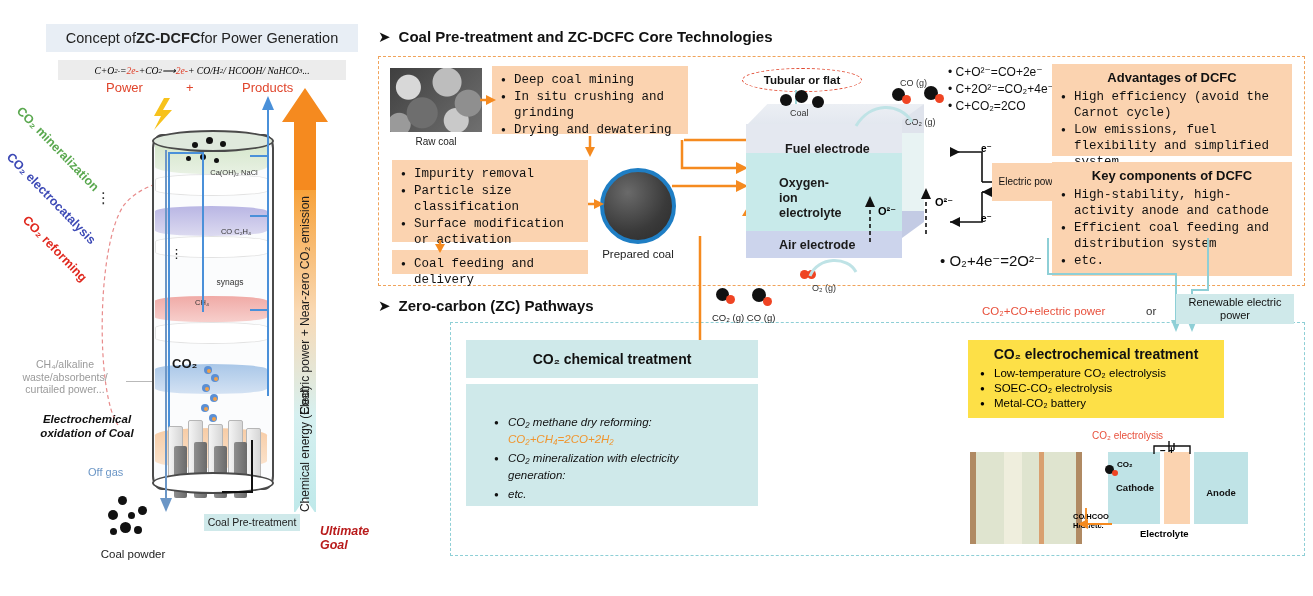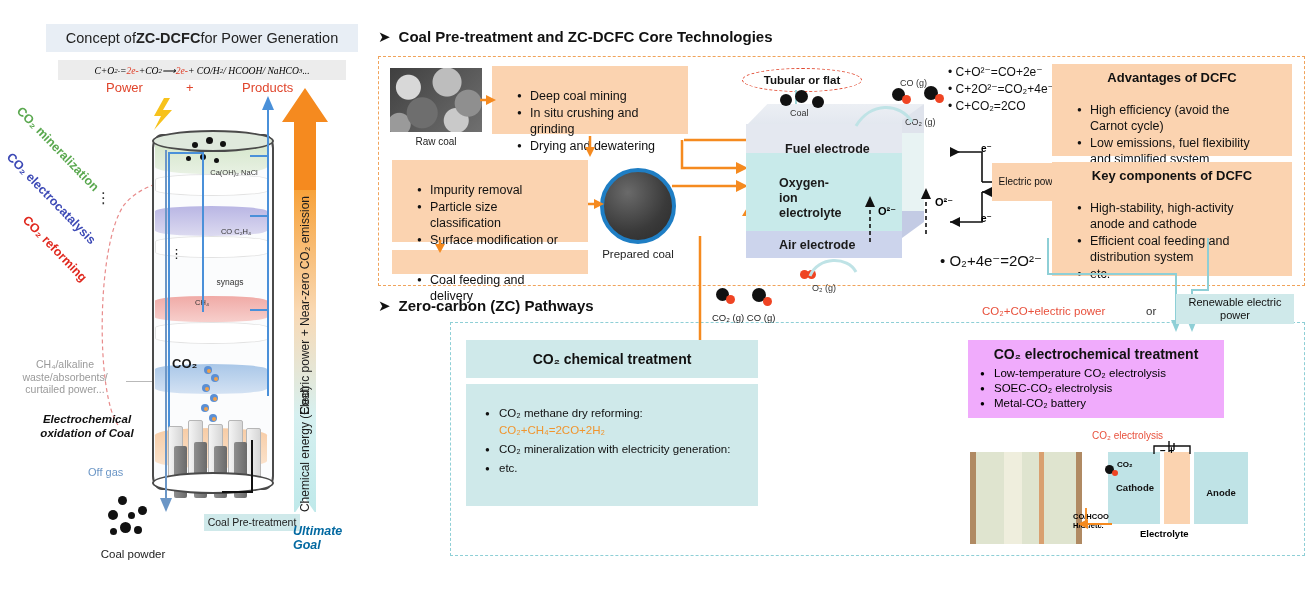--- a/index.html
+++ b/index.html
@@ -66,21 +66,21 @@
   .tube{position:absolute;width:13px;background:linear-gradient(90deg,#f4f4f4,#d6d6d6);
       border:1px solid #b6b6b6;border-radius:2px;}
   .rod{position:absolute;width:13px;background:linear-gradient(90deg,#8e8e8e,#6a6a6a);
       border-radius:2px;}
   .bluepipe{position:absolute;background:#4a90d9;}
 
   #offgas{left:88px;top:466px;font-size:11px;color:#6b96c6;}
   #coal-powder-lbl{left:78px;top:548px;width:110px;text-align:center;font-size:11.5px;color:#222;}
   #coal-pre-lbl{left:204px;top:514px;width:96px;background:#cfe9ea;text-align:center;
       font-size:10.5px;line-height:13px;padding:2px 0;color:#222;}
-  #ultimate-goal{left:293px;top:524px;font-size:12.5px;font-weight:bold;font-style:italic;color:#0369a1;}
+  #ultimate-goal{left:320px;top:524px;font-size:12.5px;font-weight:bold;font-style:italic;color:#b91c1c;}
 
   #big-arrow{left:282px;top:88px;width:46px;height:108px;}
   #chem-bar{left:294px;top:190px;width:22px;height:322px;
       background:linear-gradient(#f7a23a,#f9d9b4 38%,#d6f0f0 70%,#bfe9ea);}
   #chem-bar-notch{left:294px;top:498px;width:0;height:0;
       border-left:11px solid transparent;border-right:11px solid transparent;
       border-bottom:16px solid #fff;}
   .vert-txt{position:absolute;writing-mode:vertical-rl;transform:rotate(180deg);
       font-size:12px;color:#1c1c1c;white-space:nowrap;}
   #vt-electric{left:298px;top:196px;}
@@ -91,21 +91,21 @@
   #sec1-head{left:378px;top:28px;}
   #sec2-head{left:378px;top:297px;}
   .arrowhead{font-size:15px;margin-right:8px;}
 
   #dash-box-1{left:378px;top:56px;width:925px;height:228px;
       border:1.6px dashed #f0a35a;}
   #dash-box-2{left:450px;top:322px;width:853px;height:232px;
       border:1.6px dashed #8ecfd6;}
   .pbox{position:absolute;background:#fbd3b0;font-size:12.5px;line-height:16px;color:#111;
       padding:6px 8px;box-sizing:border-box;}
-  .pbox ul{margin:16px;padding-left:14px;list-style:none;}
+  .pbox ul{margin:0;padding-left:14px;list-style:none;font-family:Liberation Mono, monospace;}
   .pbox li{position:relative;margin:0 0 1px 0;}
   .pbox li::before{content:"\25CF";position:absolute;left:-13px;top:0;font-size:8px;}
 
   #raw-coal-img{left:390px;top:68px;width:92px;height:64px;
       background:
         radial-gradient(circle at 20% 30%,#d8d8d8 0 12px,transparent 13px),
         radial-gradient(circle at 62% 22%,#bdbdbd 0 14px,transparent 15px),
         radial-gradient(circle at 85% 55%,#8f8f8f 0 13px,transparent 14px),
         radial-gradient(circle at 35% 70%,#6e6e6e 0 15px,transparent 16px),
         radial-gradient(circle at 72% 82%,#c9c9c9 0 12px,transparent 13px),
@@ -156,25 +156,25 @@
   #adv-box{left:1052px;top:64px;width:240px;height:92px;}
   #key-box{left:1052px;top:162px;width:240px;height:114px;}
   .panel-title{font-size:13px;font-weight:bold;text-align:center;margin-bottom:3px;}
 
   
   #chem-title{left:466px;top:340px;width:292px;height:38px;background:#cfe9ea;
       display:flex;align-items:center;justify-content:center;
       font-size:14px;font-weight:bold;color:#111;}
   #chem-body{left:466px;top:384px;width:292px;height:122px;background:#cfe9ea;
       font-size:11.5px;line-height:17px;color:#111;padding:14px 10px;box-sizing:border-box;}
-  #chem-body ul{margin:7px;padding-left:16px;list-style:none;}
+  #chem-body ul{margin:16px;padding-left:16px;list-style:none;font-style:italic;}
   #chem-body li{position:relative;margin-bottom:2px;}
   #chem-body li::before{content:"\25CF";position:absolute;left:-14px;top:0;font-size:8px;}
   .orangeeq{color:#f0952e;display:block;}
-  #ec-box{left:968px;top:340px;width:256px;height:78px;background:#f0abfc;
+  #ec-box{left:968px;top:340px;width:256px;height:78px;background:#fde047;
       padding:6px 8px;box-sizing:border-box;}
   #ec-title{font-size:14px;font-weight:bold;text-align:center;color:#111;margin-bottom:4px;}
   #ec-box ul{margin:0;padding-left:18px;list-style:none;font-size:11.5px;line-height:15px;}
   #ec-box li{position:relative;}
   #ec-box li::before{content:"\25CF";position:absolute;left:-14px;top:0;font-size:8px;}
   #co2-elec-lbl{left:1092px;top:430px;font-size:10px;color:#e8503c;}
   #sub-fig-left{left:970px;top:452px;width:112px;height:92px;
       background:linear-gradient(90deg,#b08a63 0 5%,#dfe4cf 5% 30%,#efeedd 30% 46%,
       #dfe4cf 46% 62%,#d9a070 62% 66%,#dfe4cf 66% 95%,#b08a63 95% 100%);}
   #cathode-box{left:1108px;top:452px;width:52px;height:72px;background:#bfe3e6;}

